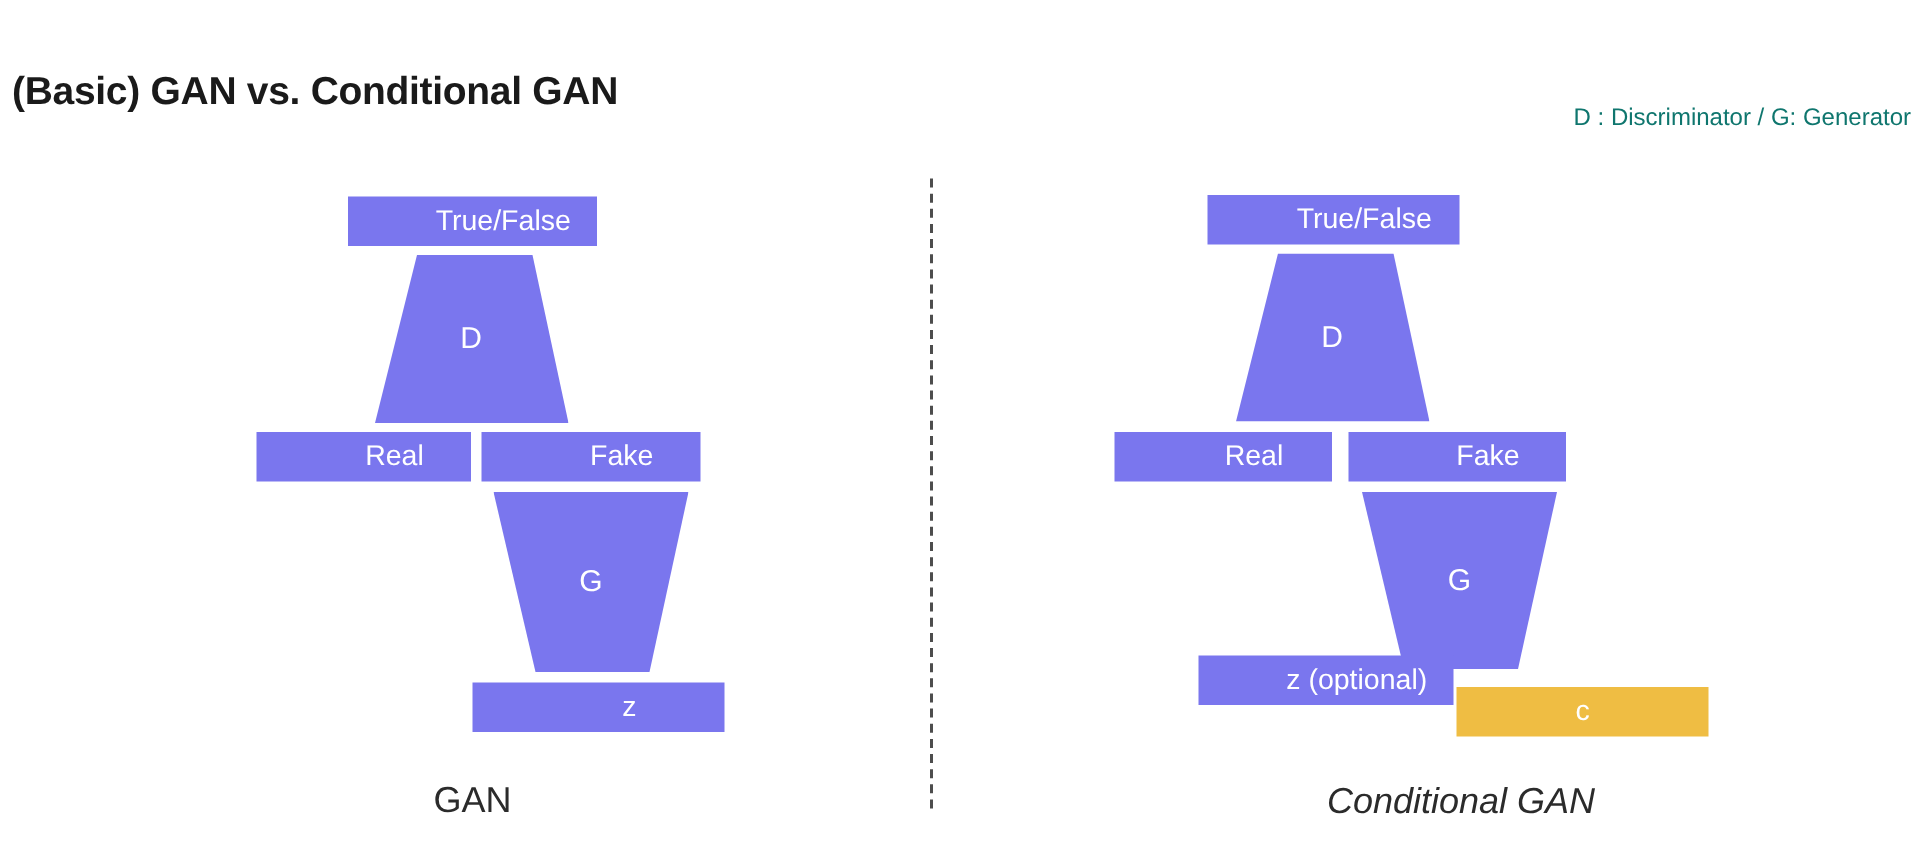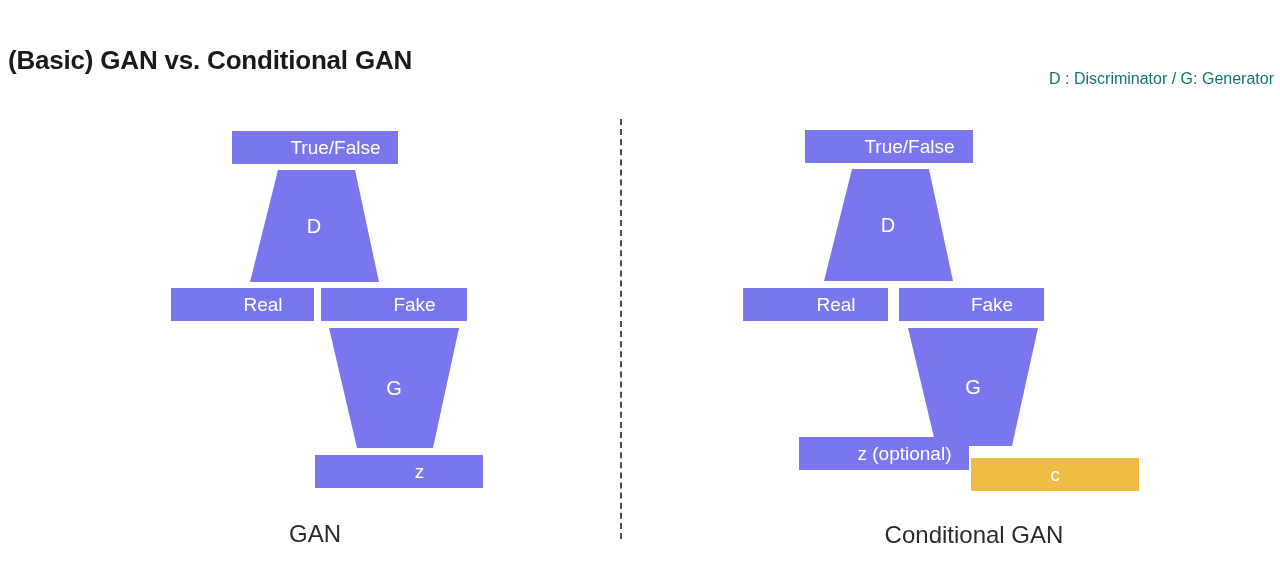--- a/index.html
+++ b/index.html
@@ -155,14 +155,14 @@
     <svg viewBox="0 0 130 118" preserveAspectRatio="none">
       <polygon points="0,0 130,0 104,118 28,118" fill="#7a76ee"></polygon>
     </svg>
     <span class="trap-label">G</span>
   </div>
 
   <div class="node-box purple" style="left:799px; top:437px; width:170px; height:33px;">z (optional)</div>
 
   <div class="node-box amber" style="left:971px; top:458px; width:168px; height:33px;">c</div>
 
-  <div class="diagram-caption" style="left:871px; top:520px; width:206px;">Conditional GAN</div>
+  <div class="diagram-caption" style="left:871px; top:520px; width:206px;font-style:italic;">Conditional GAN</div>
 </div>
 
 </body></html>

